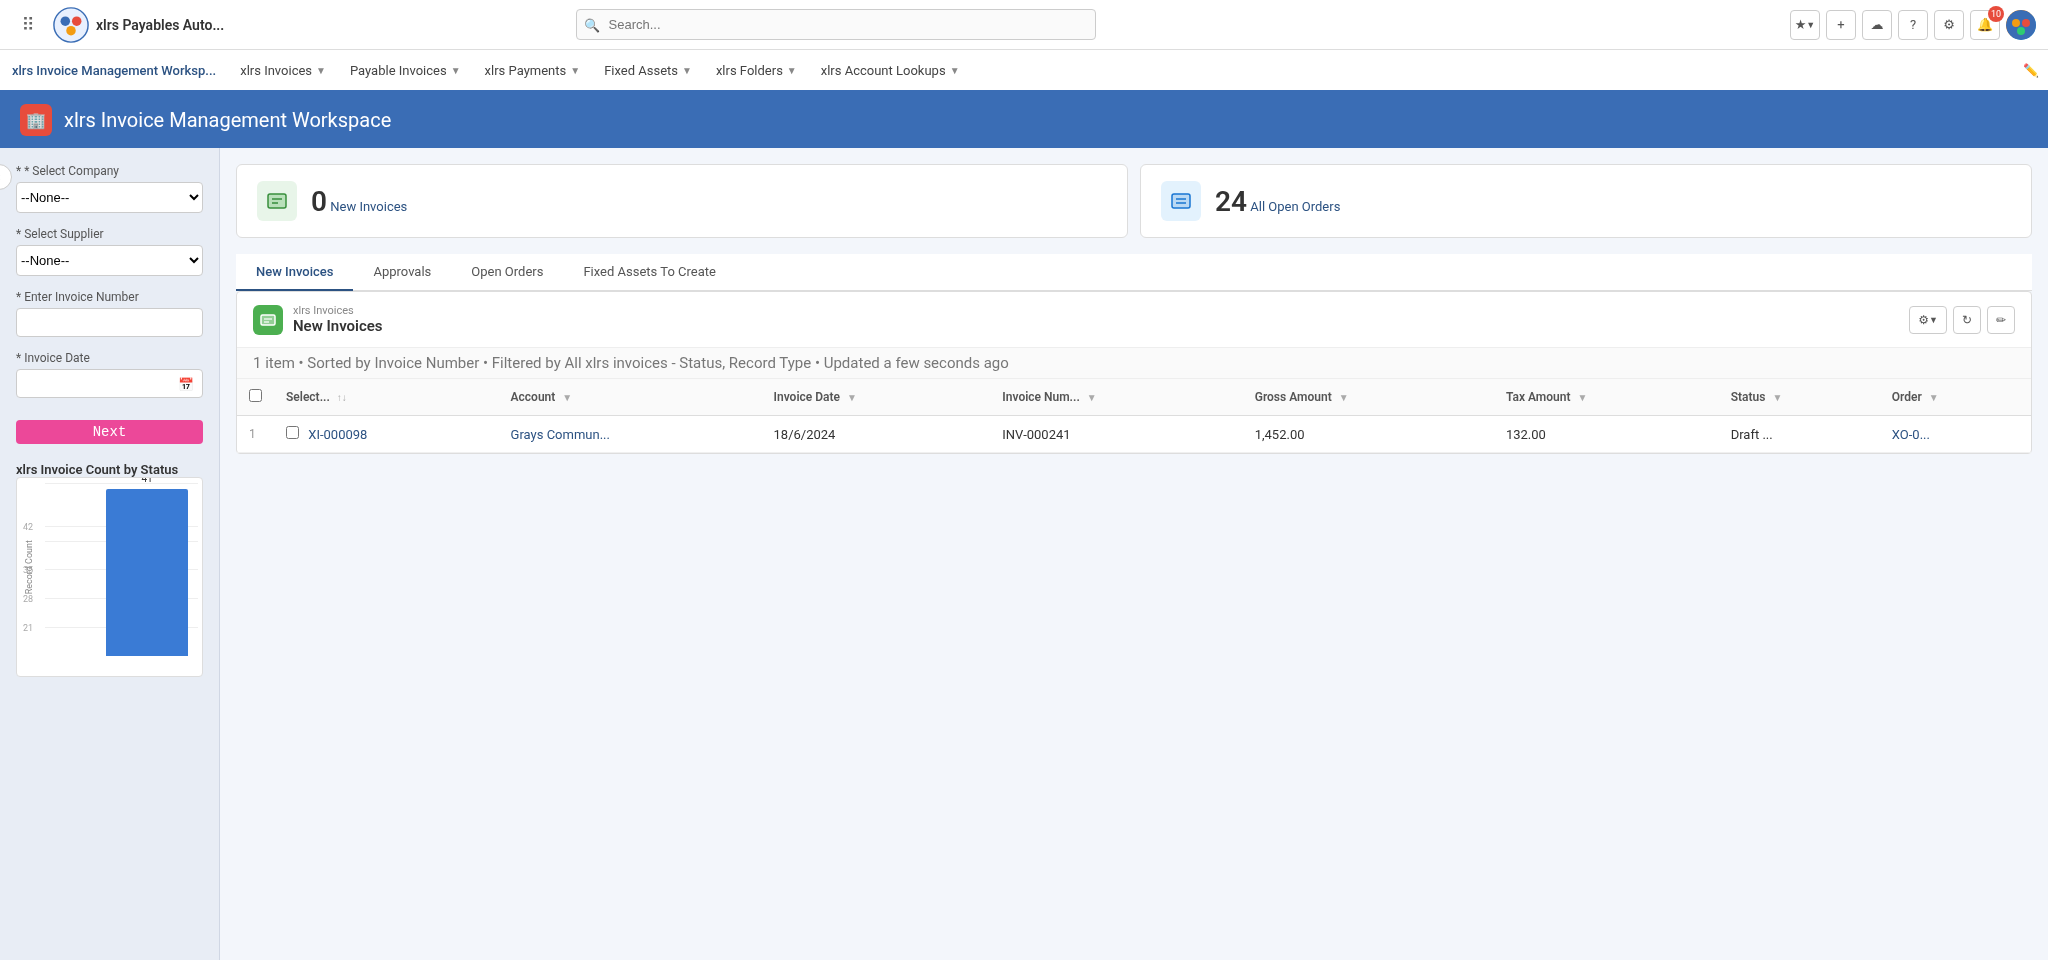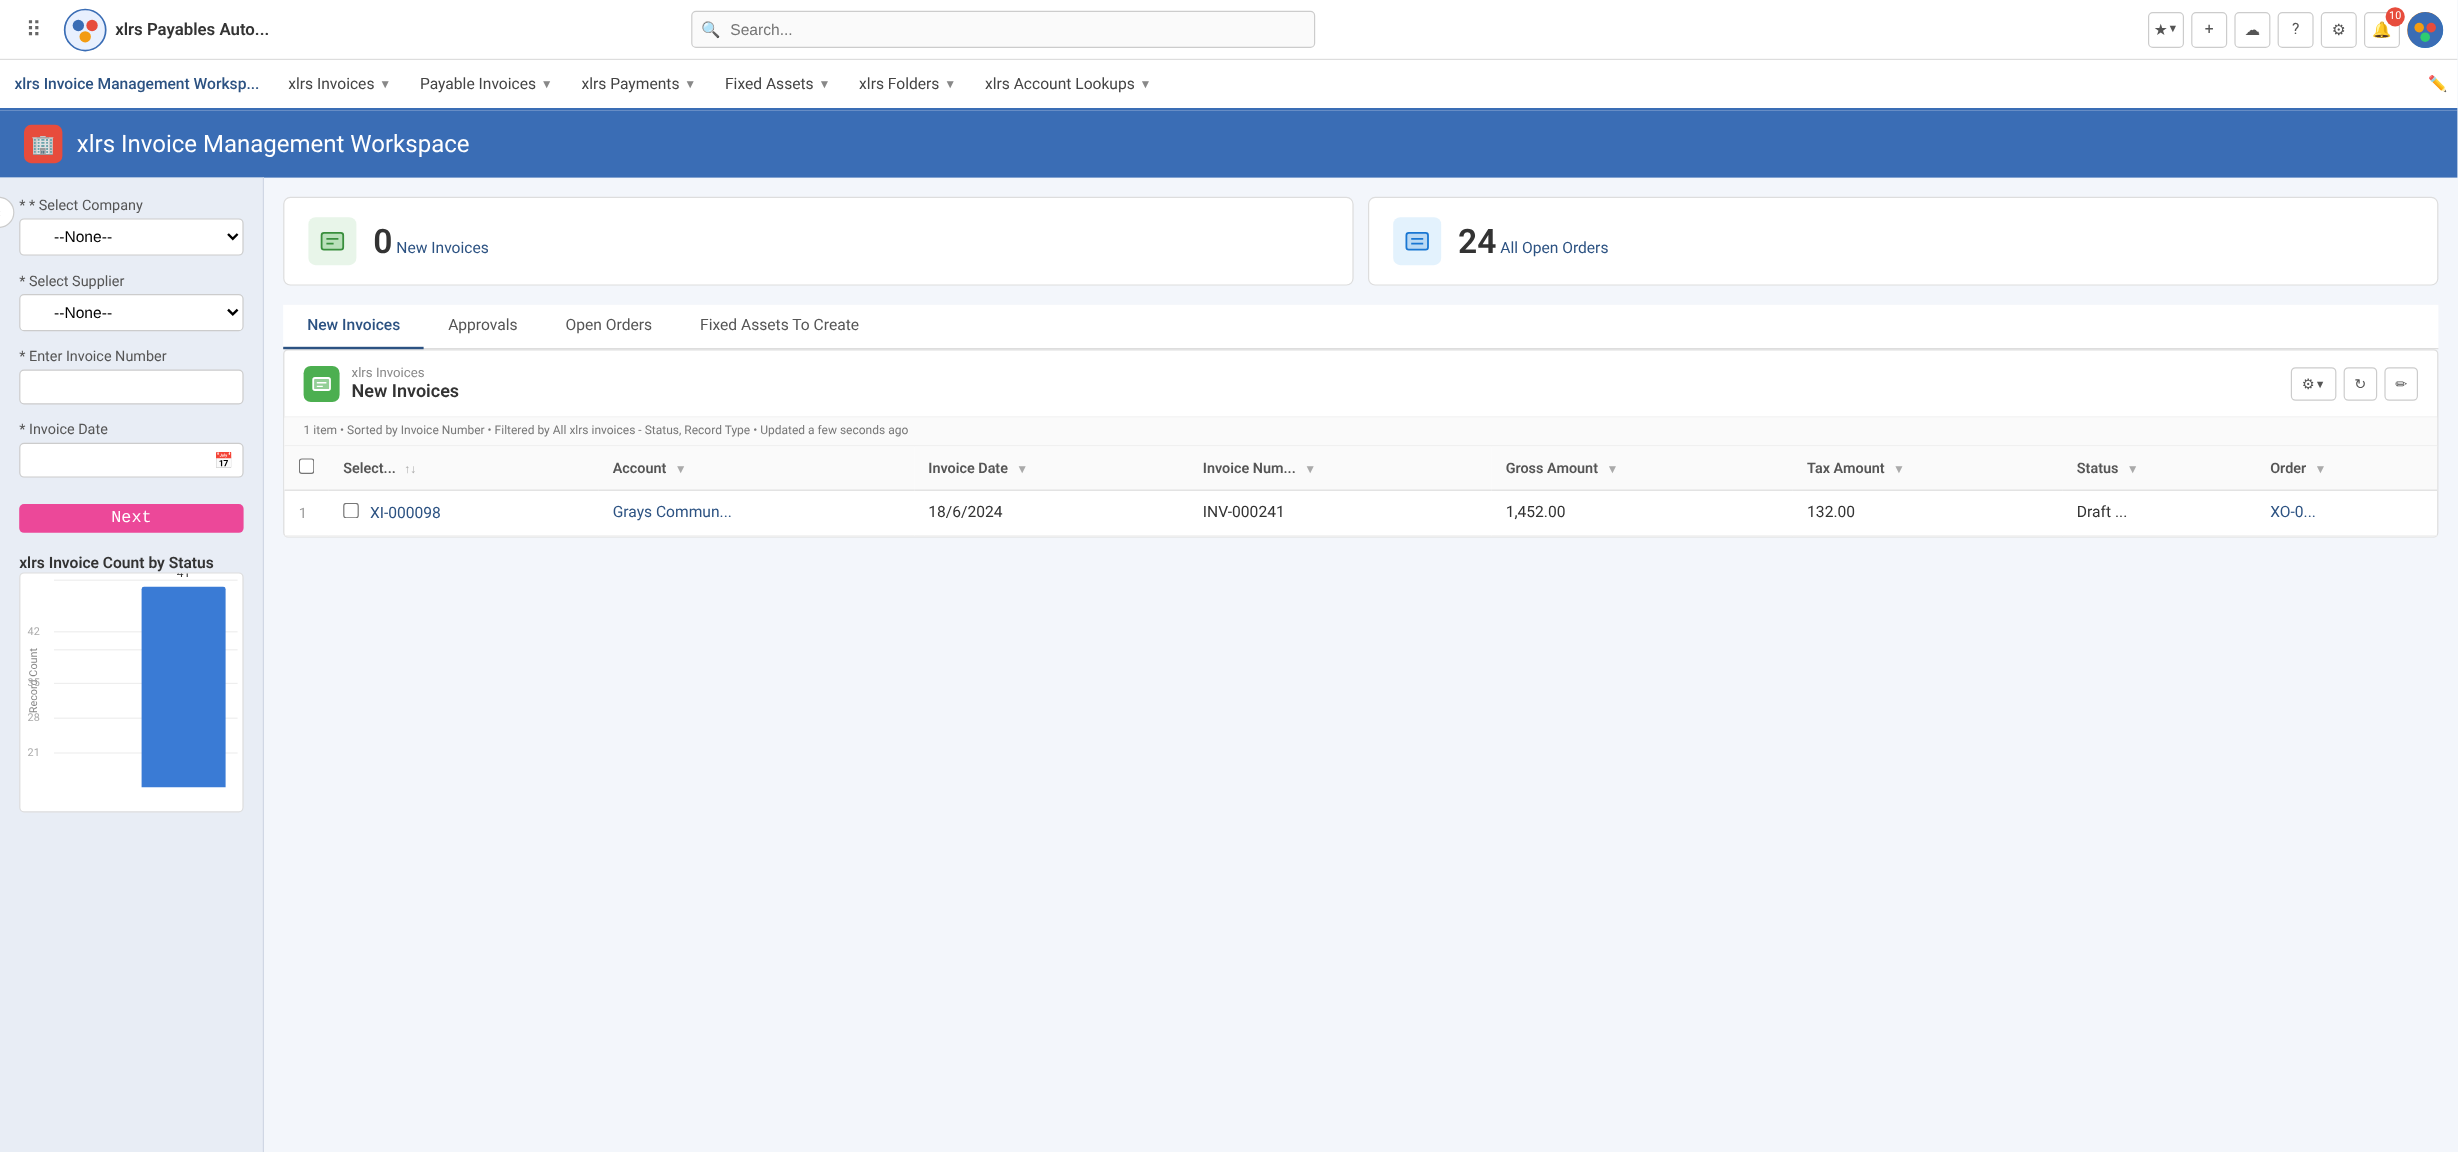--- a/index.html
+++ b/index.html
@@ -39,21 +39,21 @@
     .page-header-title { font-size: 20px; font-weight: 400; }
 
     
     .main-layout { display: flex; min-height: calc(100vh - 134px); }
 
     
     .sidebar { width: 220px; min-width: 220px; background: #e8edf5; padding: 16px; border-right: 1px solid #d0d7e4; position: relative; }
     .sidebar-toggle { position: absolute; top: 16px; left: -14px; width: 26px; height: 26px; background: #fff; border: 1px solid #ccc; border-radius: 50%; display: flex; align-items: center; justify-content: center; cursor: pointer; font-size: 11px; color: #555; z-index: 10; }
     .form-group { margin-bottom: 14px; }
     .form-label { font-size: 12px; color: #555; margin-bottom: 4px; display: block; }
-    .form-select { width: 100%; padding: 6px 24px; border: 1px solid #ccc; border-radius: 4px; font-size: 13px; background: #fff; appearance: auto; }
+    .form-select { width: 100%; padding: 6px 0; border: 1px solid #ccc; border-radius: 4px; font-size: 13px; background: #fff; appearance: auto; }
     .form-input { width: 100%; padding: 6px 8px; border: 1px solid #ccc; border-radius: 4px; font-size: 13px; background: #fff; }
     .form-input-wrap { position: relative; }
     .cal-icon { position: absolute; right: 8px; top: 50%; transform: translateY(-50%); color: #888; cursor: pointer; }
     .btn-next { width: 100%; padding: 4px; background: #ec4899; color: #fff; border: none; border-radius: 4px; font-size: 14px; cursor: pointer; margin-top: 8px; font-family: Liberation Mono, monospace; }
 
     
     .chart-section { margin-top: 18px; }
     .chart-title { font-size: 13px; font-weight: 600; color: #333; }
     .chart-area { background: #fff; border: 1px solid #ddd; border-radius: 4px; padding: 8px; height: 200px; position: relative; overflow: hidden; }
 
@@ -77,21 +77,21 @@
 
     
     .table-panel { background: #fff; border: 1px solid #ddd; border-radius: 4px; }
     .table-panel-header { padding: 12px 16px; display: flex; align-items: center; gap: 10px; border-bottom: 1px solid #eee; }
     .panel-icon { width: 30px; height: 30px; background: #4caf50; border-radius: 6px; display: flex; align-items: center; justify-content: center; color: #fff; font-size: 14px; }
     .panel-title-sub { font-size: 11px; color: #888; }
     .panel-title { font-size: 15px; font-weight: 600; }
     .panel-actions { margin-left: auto; display: flex; gap: 6px; }
     .panel-action-btn { width: 28px; height: 28px; border: 1px solid #ccc; border-radius: 4px; background: #fff; cursor: pointer; display: flex; align-items: center; justify-content: center; font-size: 12px; color: #555; }
     .panel-action-btn.with-caret { width: 38px; }
-    .table-meta { padding: 6px 16px; font-size: 10px; color: #777; background: #fafafa; border-bottom: 1px solid #eee; display: flex; justify-content: space-between; align-items: center; }
+    .table-meta { padding: 6px 16px; font-size: 15px; color: #777; background: #fafafa; border-bottom: 1px solid #eee; display: flex; justify-content: space-between; align-items: center; }
     table { width: 100%; border-collapse: collapse; }
     th { padding: 10px 12px; text-align: left; font-size: 12px; font-weight: 600; color: #555; border-bottom: 1px solid #ddd; background: #fafafa; white-space: nowrap; }
     th .sort-icon { font-size: 10px; color: #aaa; margin-left: 4px; }
     td { padding: 10px 12px; font-size: 13px; border-bottom: 1px solid #f0f0f0; }
     .row-num { color: #999; font-size: 12px; }
     .link-text { color: #2c5282; cursor: pointer; }
     .checkbox-col { width: 32px; }
     input[type="checkbox"] { cursor: pointer; }
   </style>
 </head>
@@ -237,21 +237,21 @@
           <div style="position:absolute; bottom:50%; width:100%; border-top:1px solid #eee; display:flex; align-items:center;">
             <span style="font-size:9px; color:#aaa; position:absolute; left:-22px;">35</span>
           </div>
           <div style="position:absolute; bottom:33%; width:100%; border-top:1px solid #eee; display:flex; align-items:center;">
             <span style="font-size:9px; color:#aaa; position:absolute; left:-22px;text-align:center;">28</span>
           </div>
           <div style="position:absolute; bottom:16%; width:100%; border-top:1px solid #eee; display:flex; align-items:center;">
             <span style="font-size:9px; color:#aaa; position:absolute; left:-22px;">21</span>
           </div>
 
-          <div style="position: absolute; right: 10px; bottom: 0px; width: 70px; background: rgb(58, 123, 213); border-radius: 2px 2px 0px 0px; height: 97%;" id="chart-bar">
+          <div style="position: absolute; right: 10px; bottom: 0px; width: 82px; background: rgb(58, 123, 213); border-radius: 2px 2px 0px 0px; height: 97%;" id="chart-bar">
             <span style="font-size:10px; color:#333; position:absolute; top:-16px; left:0; right:0; text-align:center;">41</span>
           </div>
         </div>
       </div>
     </div>
   </div>
 
   <div class="content-area">
 
     <div class="stat-cards">

